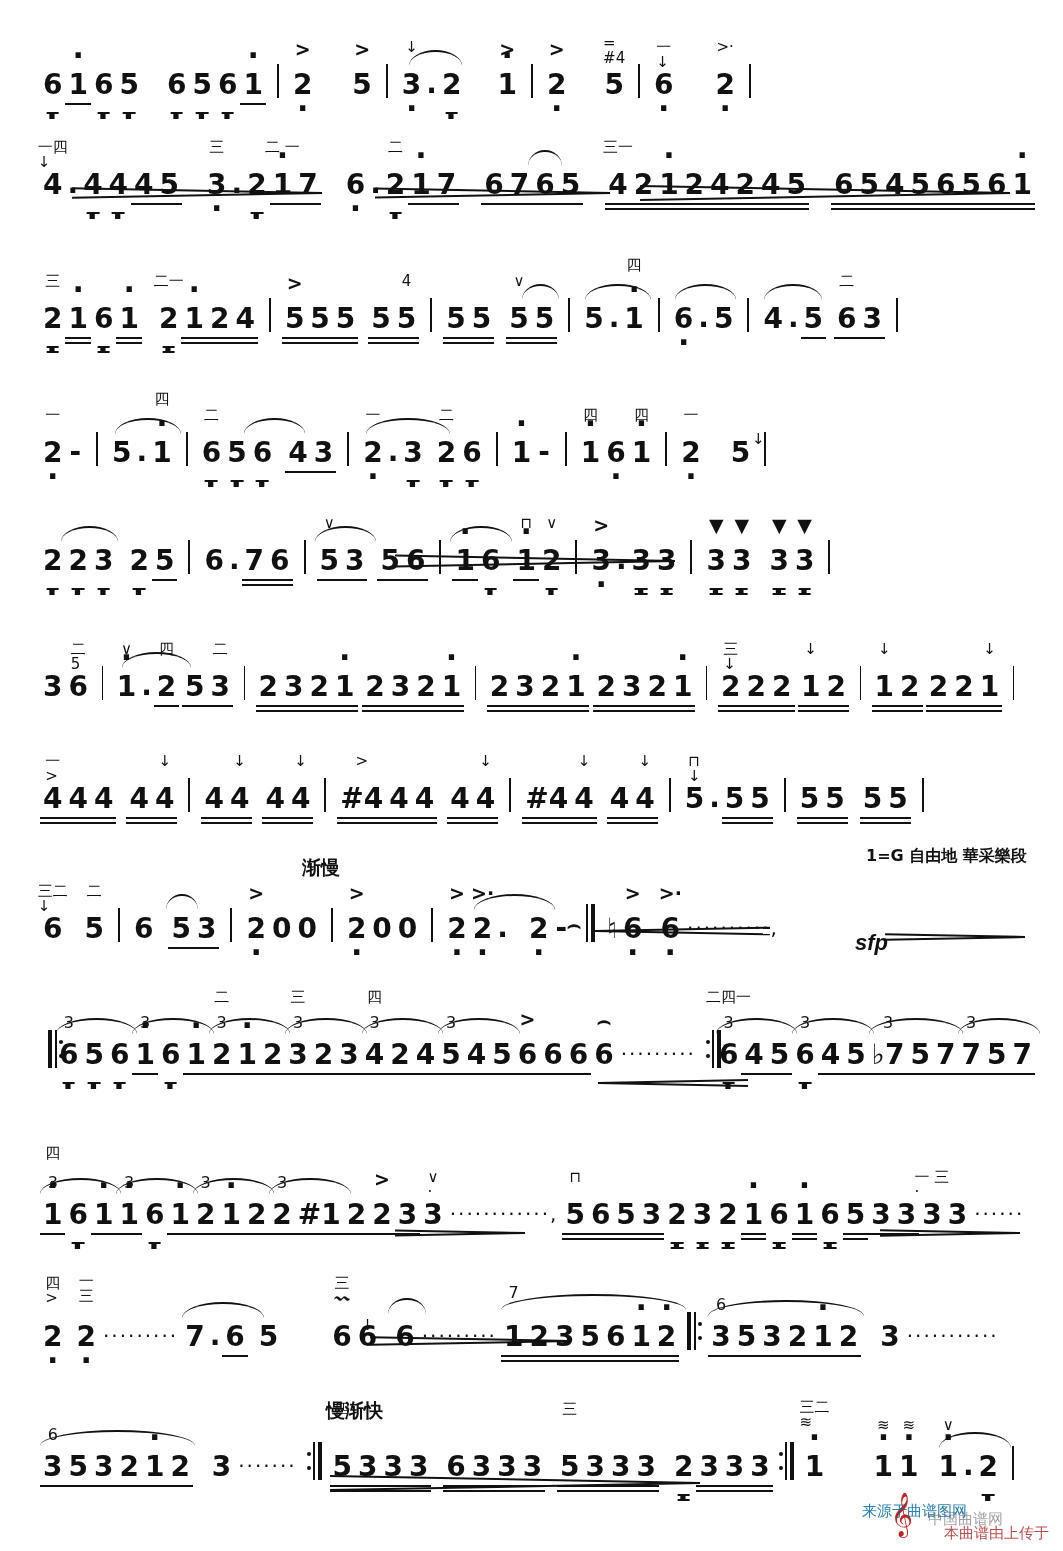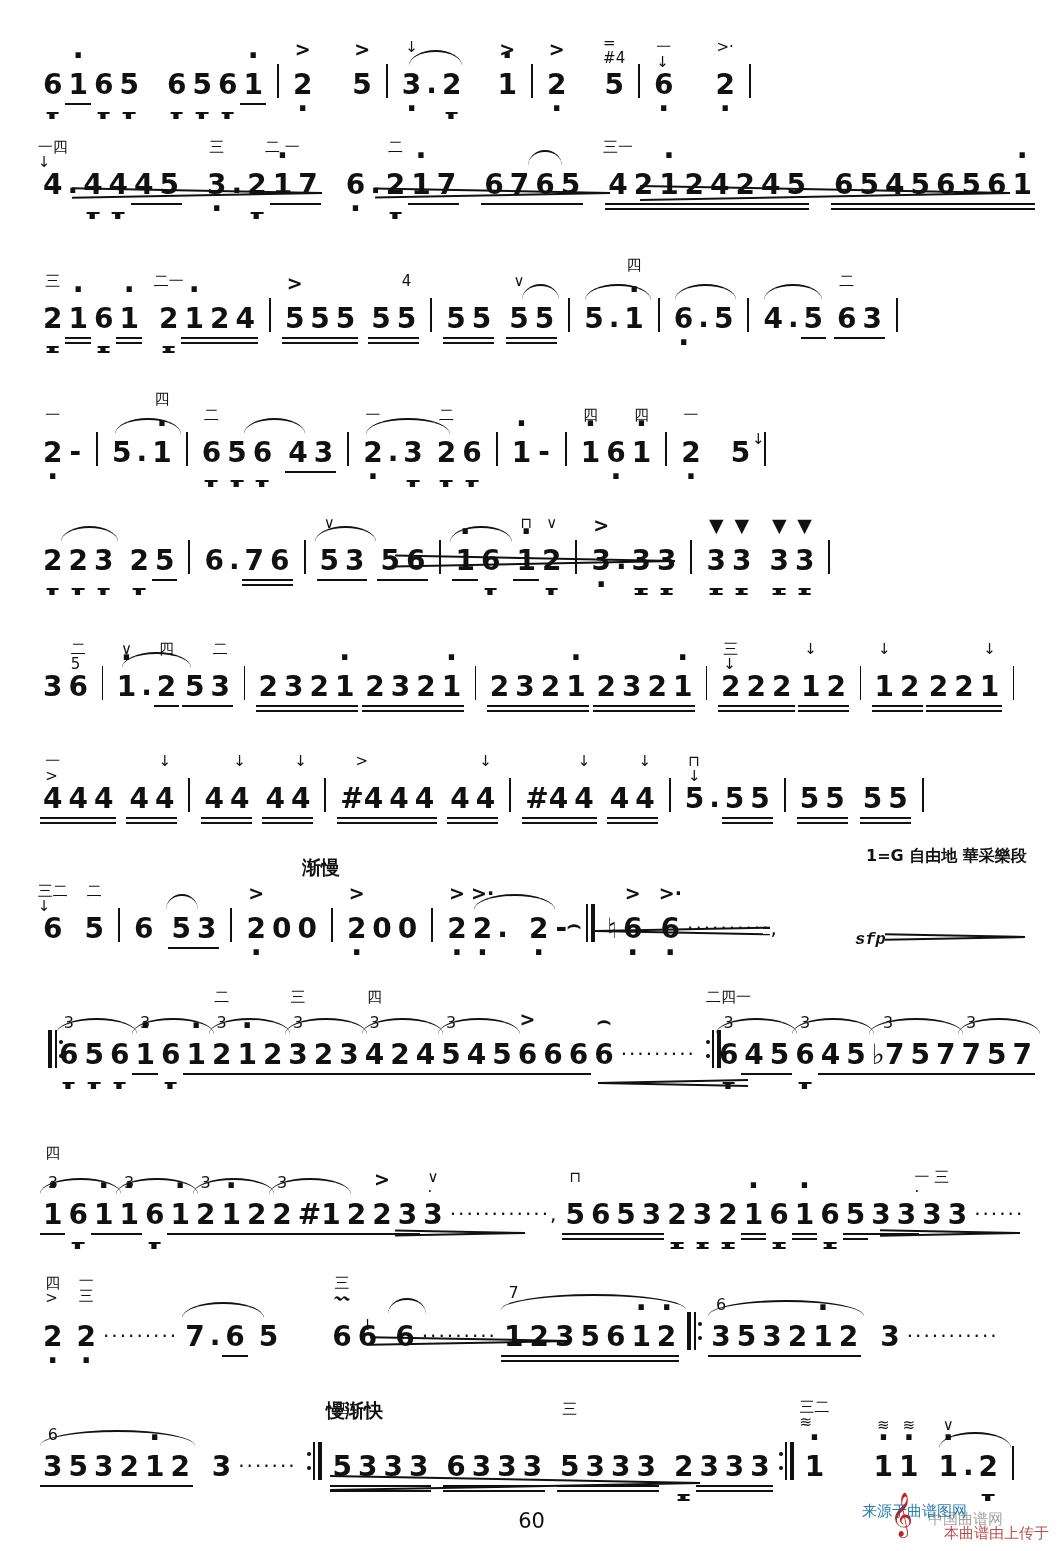--- a/index.html
+++ b/index.html
@@ -165,21 +165,21 @@
   
   .anno{
     position:absolute;
     font-family:"DejaVu Sans", sans-serif;
     font-size:19px;
     font-weight:700;
     color:#111;
     white-space:nowrap;
   }
   .anno.small{font-size:16px;font-weight:700;}
-  .anno.italic{font-family:Liberation Mono, monospace;font-style:italic;font-size:17px;font-weight:700;}
+  .anno.italic{font-family:Liberation Sans, sans-serif;font-style:italic;font-size:22px;font-weight:700;}
 
   
   .repeat{
     display:inline-block;
     position:relative;
     width:13px;
     height:38px;
     margin:0 8px 2px 8px;
     vertical-align:bottom;
   }
@@ -797,14 +797,13 @@
       <span class="n beam1 dn">2</span>
     <span class="bar"></span>
   </div>
   <div class="wedge close" style="left:330px;top:1482px;width:370px;"></div>
 
   <div class="logo">𝄞</div>
   <div class="credit2">来源于曲谱图网</div>
   <div class="credit">本曲谱由上传于</div>
   <div class="watermark">中国曲谱网</div>
 
-  <div class="pagenum">60</div>
 </div>
 
 </body></html>

